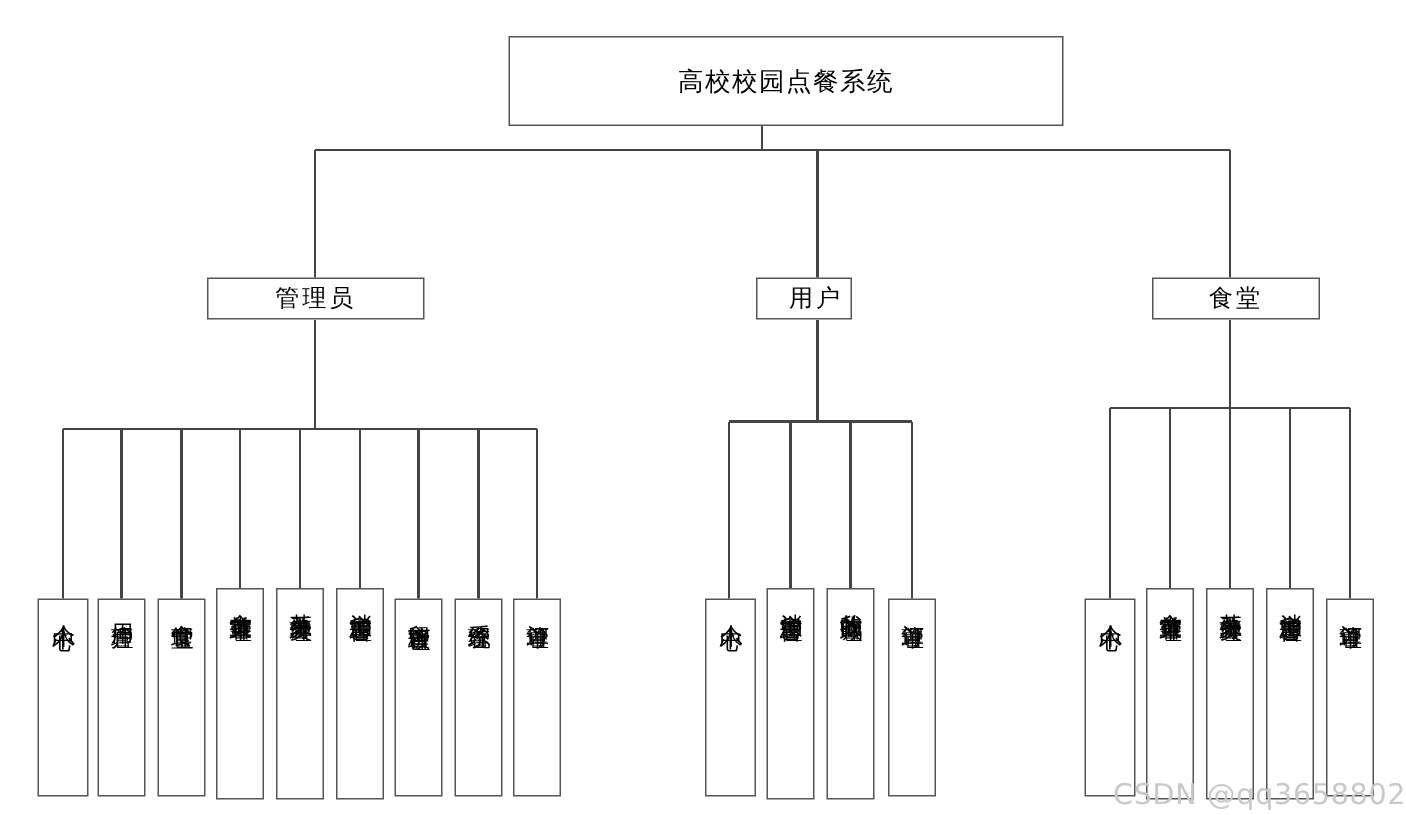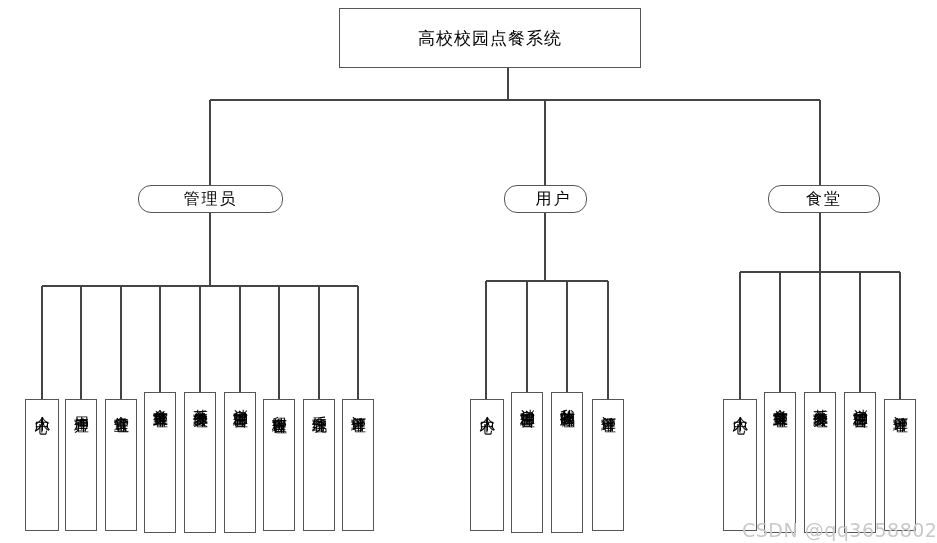--- a/index.html
+++ b/index.html
@@ -36,21 +36,20 @@
     color: #000000;
     z-index: 3;
   }
   .node.root {
     font-size: 17px;
     letter-spacing: 1px;
   }
   .node.branch {
     font-size: 16px;
     letter-spacing: 2px;
-    border-radius: 13px;
   }
   .node.leaf {
     font-size: 15px;
     padding: 4px 0;
     align-items: flex-start;
   }
   .leaf-text {
     writing-mode: vertical-rl;
     text-orientation: upright;
     line-height: 1.14;
@@ -109,29 +108,29 @@
       <line x1="820" y1="213" x2="820" y2="272"></line>
       <line x1="740" y1="272" x2="900" y2="272"></line>
       <line x1="740" y1="272" x2="740" y2="399"></line>
       <line x1="780" y1="272" x2="780" y2="392"></line>
       <line x1="820" y1="272" x2="820" y2="392"></line>
       <line x1="860" y1="272" x2="860" y2="392"></line>
       <line x1="900" y1="272" x2="900" y2="399"></line>
     </g>
   </svg>
 
-  <div class="node root" style="left:339px; top:8px; width:302px; height:60px;">
+  <div class="node root" style="left:339px; top:24px; width:370px; height:60px;">
     <span>高校校园点餐系统</span>
   </div>
 
   <div class="node branch" style="left:138px; top:185px; width:145px; height:28px;">
     <span>管理员</span>
   </div>
 
-  <div class="node branch" style="left:504px; top:185px; width:83px; height:28px;padding-left:16px;">
+  <div class="node branch" style="left:504px; top:185px; width:64px; height:28px;padding-left:16px;">
     <span>用户</span>
   </div>
 
   <div class="node branch" style="left:768px; top:185px; width:112px; height:28px;">
     <span>食堂</span>
   </div>
 
   <div class="node leaf" style="left:25px; top:399px; width:34px; height:132px;">
     <span class="leaf-text">个人中心</span>
   </div>

